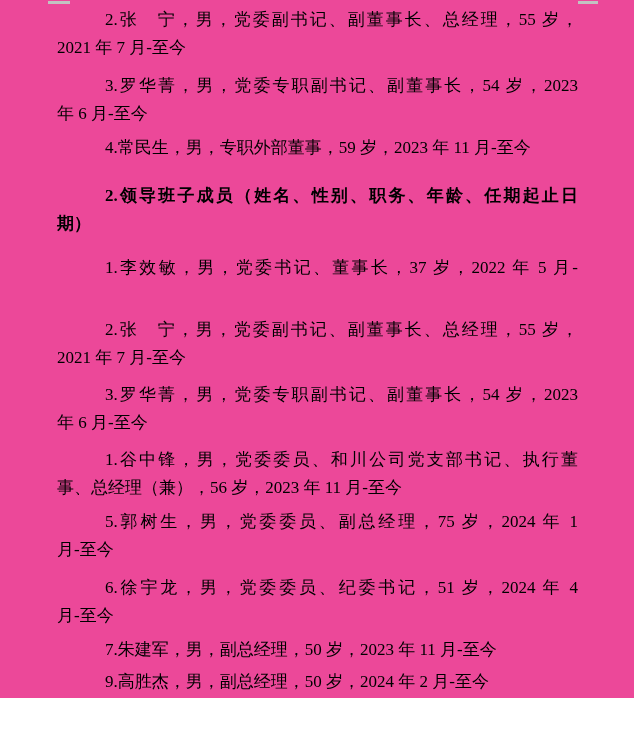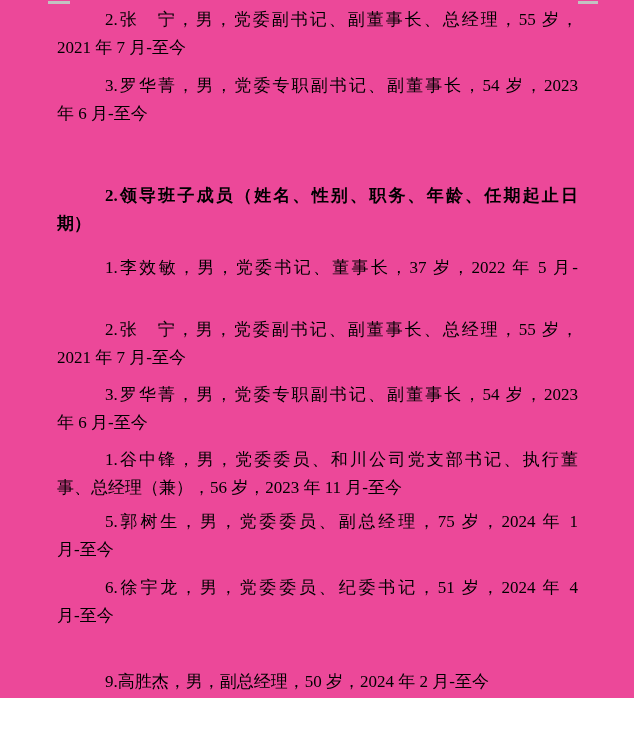--- a/index.html
+++ b/index.html
@@ -70,20 +70,23 @@
   <div class="para" style="top:6px">
     <div class="line fill indent">2.张　宁，男，党委副书记、副董事长、总经理，55 岁，</div>
     <div class="line">2021 年 7 月-至今</div>
   </div>
 
   <div class="para" style="top:72px">
     <div class="line fill indent">3.罗华菁，男，党委专职副书记、副董事长，54 岁，2023</div>
     <div class="line">年 6 月-至今</div>
   </div>
 
+  <div class="para" style="top:134px">
+    <div class="line indent">4.常民生，男，专职外部董事，59 岁，2023 年 11 月-至今</div>
+  </div>
 
   <div class="para bold" style="top:182px">
     <div class="line fill indent">2.领导班子成员（姓名、性别、职务、年龄、任期起止日</div>
     <div class="line">期）</div>
   </div>
 
   <div class="para" style="top:254px">
     <div class="line fill indent">1.李效敏，男，党委书记、董事长，37 岁，2022 年 5 月-</div>
   </div>
 
@@ -105,20 +108,23 @@
   <div class="para" style="top:508px">
     <div class="line fill indent">5.郭树生，男，党委委员、副总经理，75 岁，2024 年 1</div>
     <div class="line">月-至今</div>
   </div>
 
   <div class="para" style="top:574px">
     <div class="line fill indent">6.徐宇龙，男，党委委员、纪委书记，51 岁，2024 年 4</div>
     <div class="line">月-至今</div>
   </div>
 
+  <div class="para" style="top:636px">
+    <div class="line indent">7.朱建军，男，副总经理，50 岁，2023 年 11 月-至今</div>
+  </div>
 
   <div class="para" style="top:668px">
     <div class="line indent">9.高胜杰，男，副总经理，50 岁，2024 年 2 月-至今</div>
   </div>
 
   <div class="section-heading">
     <span class="h-num">三、</span><span>主要财务数据及财务指标</span>
   </div>
 
 </div>

